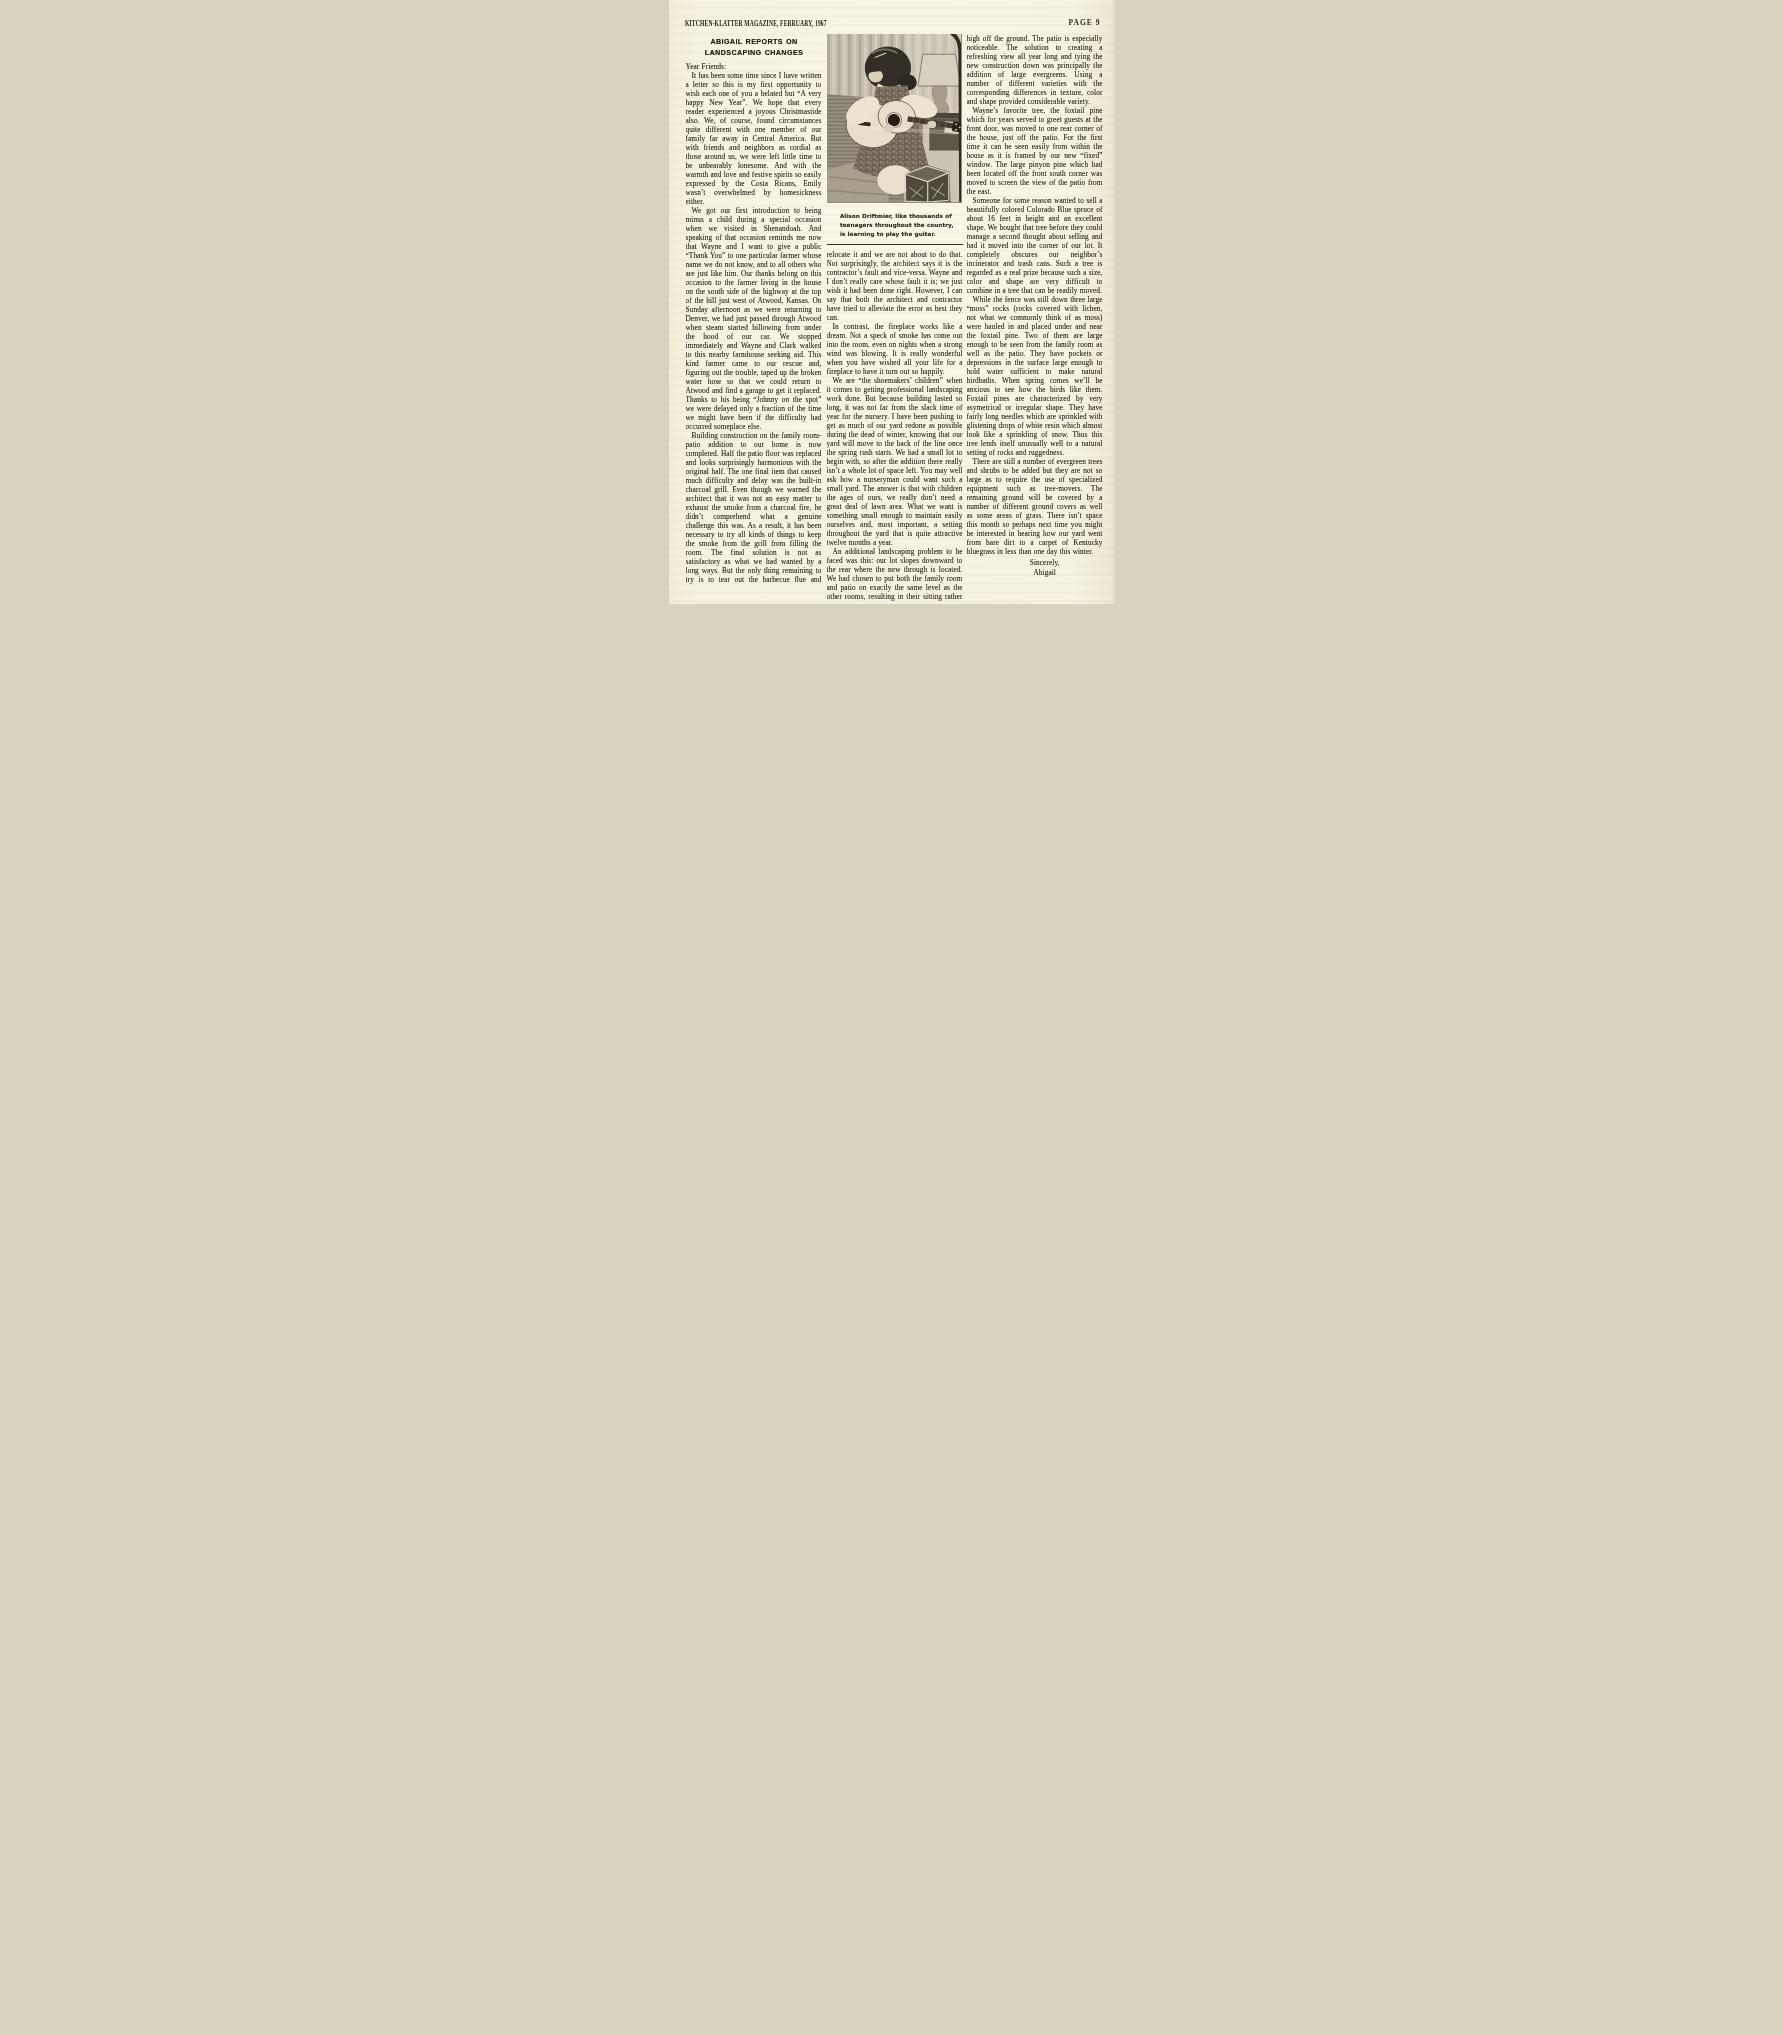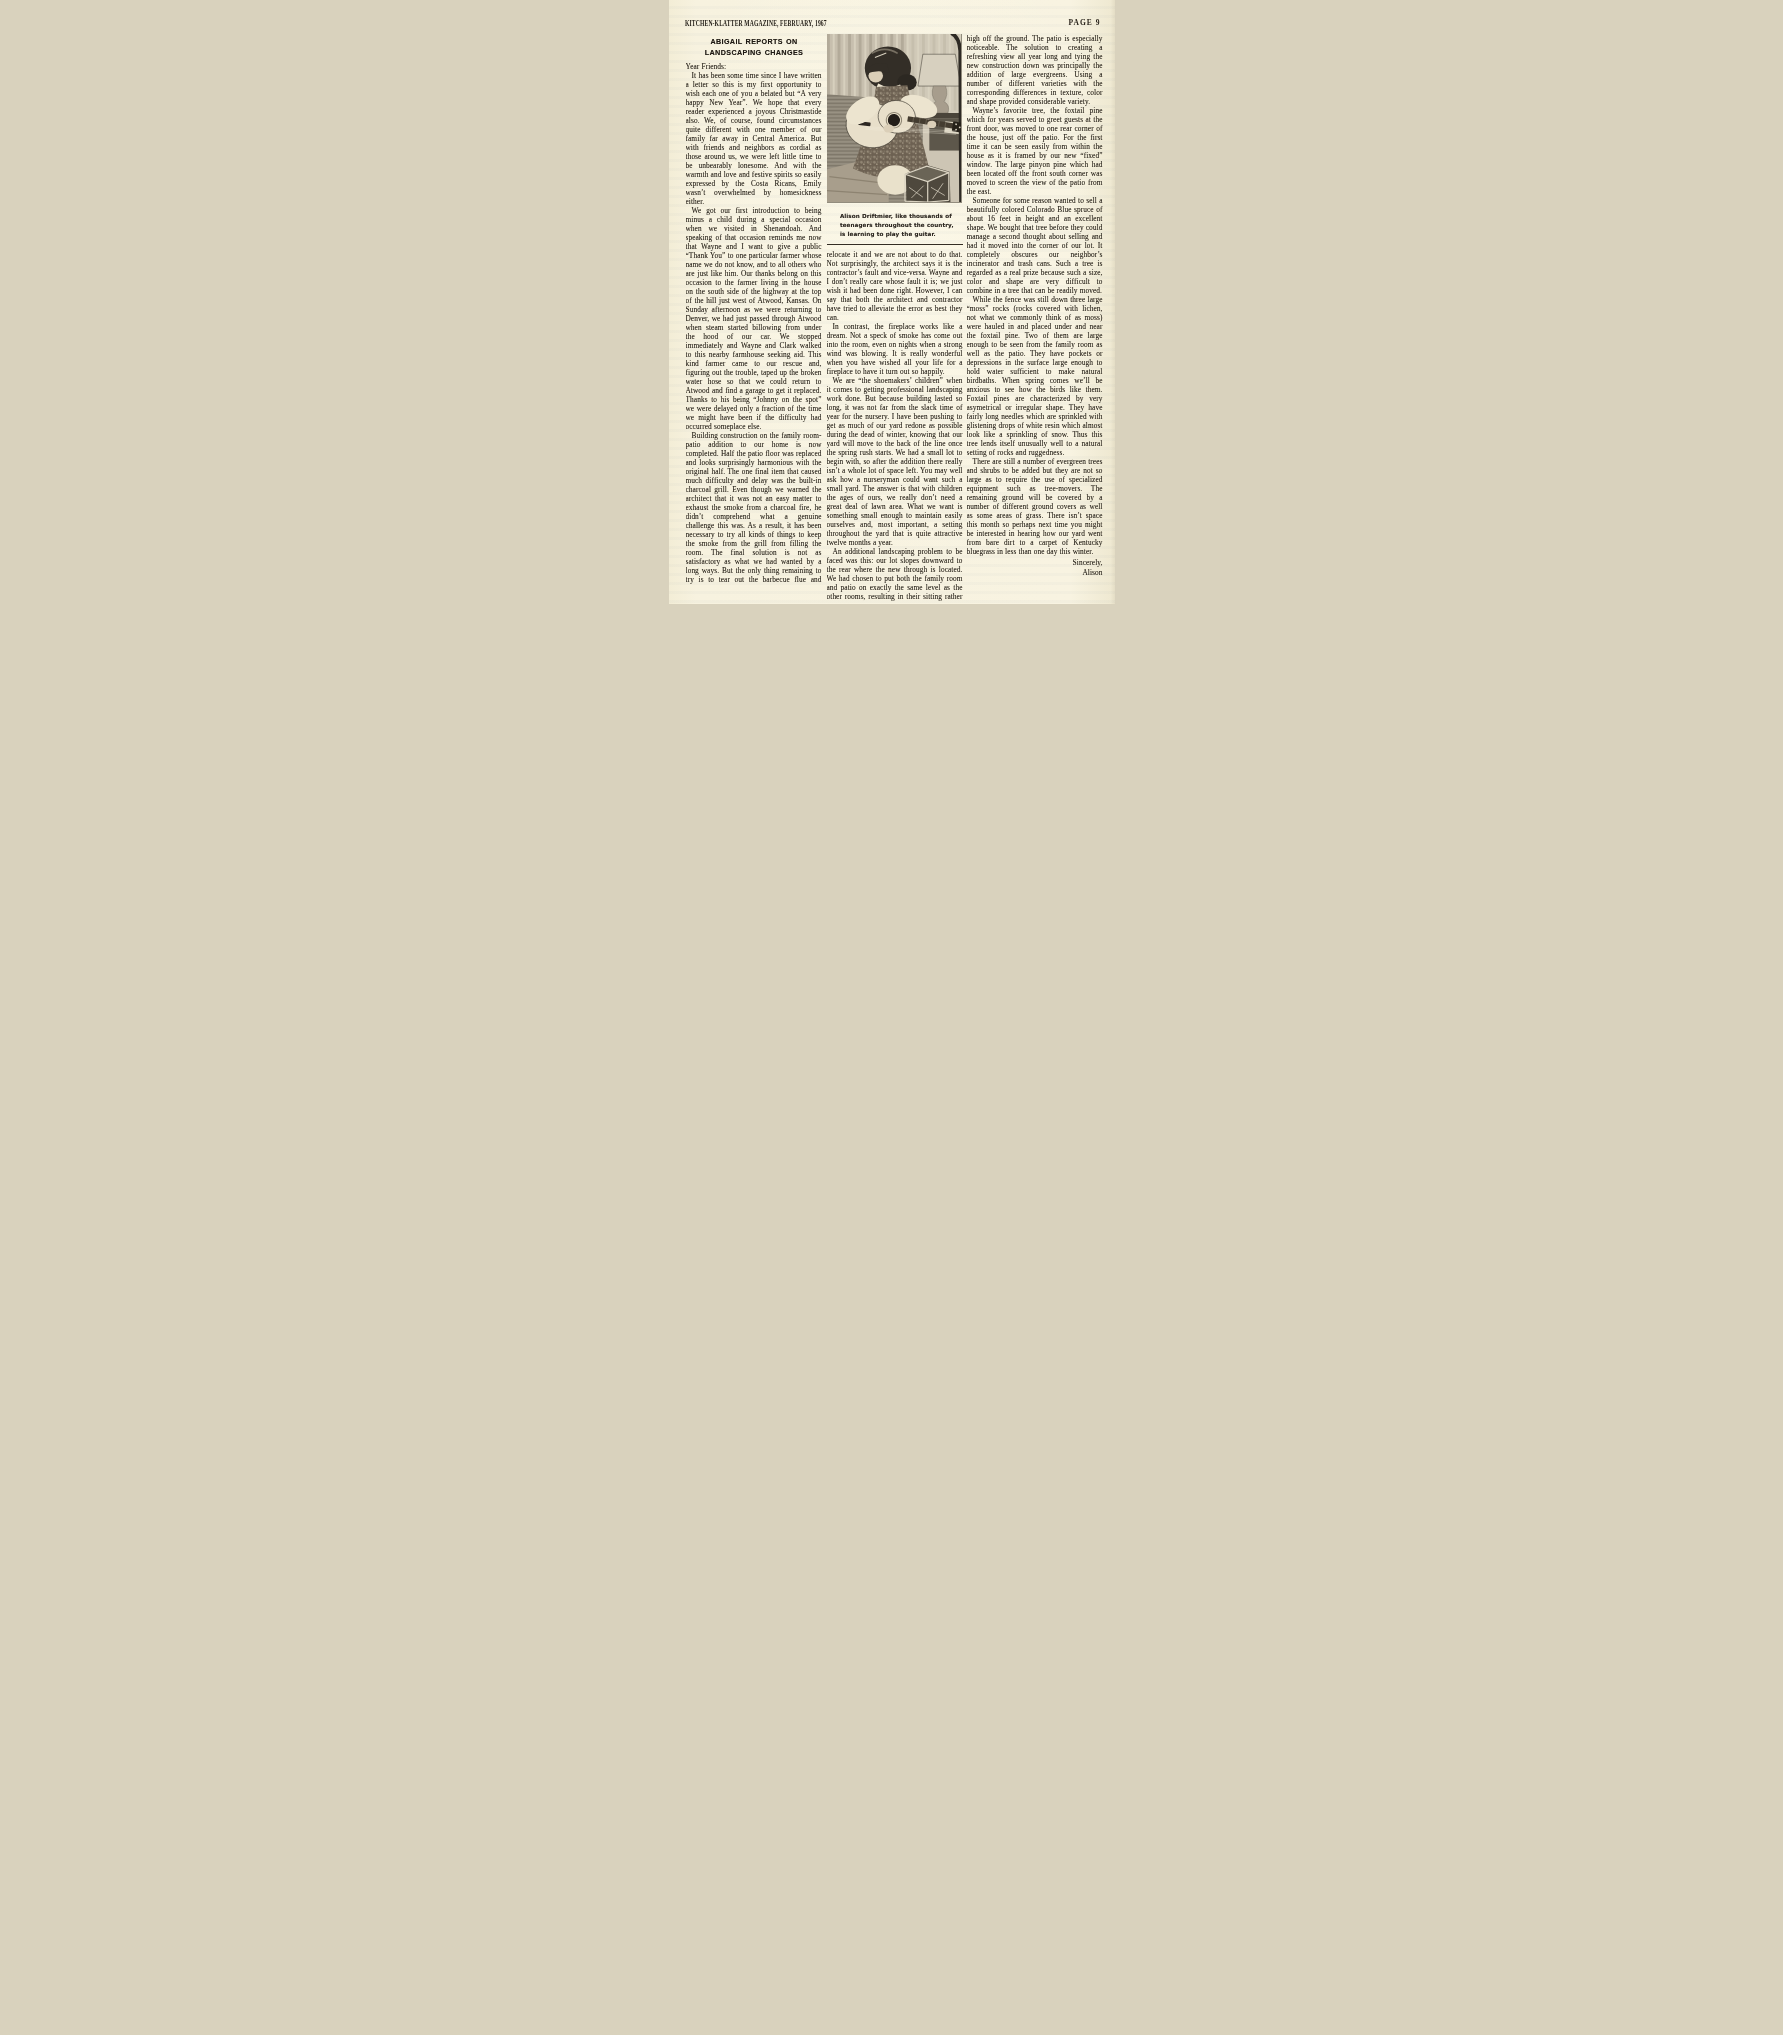--- a/index.html
+++ b/index.html
@@ -81,21 +81,21 @@
     text-align: left; text-indent: 0;
     padding: 9.8px 7.3px 0 13.4px;
     color: #2b2620;
   }
   .caption-rule {
     border: 0; border-top: 1px solid #332d24;
     margin: 5.7px 0 4.5px 0;
   }
   .closing {
     margin-top: 2px; padding-left: 15%;
-    text-align: right; text-indent: 0;
+    text-align: center; text-indent: 0;
     line-height: 9.6px;
   }
   .closing div { text-indent: 0; }
 </style>
 </head>
 <body>
 
 <div class="page">
 
   <div class="masthead-left">KITCHEN-KLATTER MAGAZINE, FEBRUARY, 1967</div>
@@ -199,18 +199,18 @@
   </div>
 
   <div class="col col3">
     <p class="cont">high off the ground. The patio is especially noticeable. The solution to creating a refreshing view all year long and tying the new construction down was principally the addition of large evergreens. Using a number of different varieties with the corresponding differences in texture, color and shape provided considerable variety.</p>
     <p>Wayne’s favorite tree, the foxtail pine which for years served to greet guests at the front door, was moved to one rear corner of the house, just off the patio. For the first time it can be seen easily from within the house as it is framed by our new “fixed” window. The large pinyon pine which had been located off the front south corner was moved to screen the view of the patio from the east.</p>
     <p>Someone for some reason wanted to sell a beautifully colored Colorado Blue spruce of about 16 feet in height and an excellent shape. We bought that tree before they could manage a second thought about selling and had it moved into the corner of our lot. It completely obscures our neighbor’s incinerator and trash cans. Such a tree is regarded as a real prize because such a size, color and shape are very difficult to combine in a tree that can be readily moved.</p>
     <p>While the fence was still down three large “moss” rocks (rocks covered with lichen, not what we commonly think of as moss) were hauled in and placed under and near the foxtail pine. Two of them are large enough to be seen from the family room as well as the patio. They have pockets or depressions in the surface large enough to hold water sufficient to make natural birdbaths. When spring comes we’ll be anxious to see how the birds like them. Foxtail pines are characterized by very asymetrical or irregular shape. They have fairly long needles which are sprinkled with glistening drops of white resin which almost look like a sprinkling of snow. Thus this tree lends itself unusually well to a natural setting of rocks and ruggedness.</p>
     <p>There are still a number of evergreen trees and shrubs to be added but they are not so large as to require the use of specialized equipment such as tree-movers. The remaining ground will be covered by a number of different ground covers as well as some areas of grass. There isn’t space this month so perhaps next time you might be interested in hearing how our yard went from bare dirt to a carpet of Kentucky bluegrass in less than one day this winter.</p>
     <div class="closing">
       <div>Sincerely,</div>
-      <div>Alison</div>
+      <div>Abigail</div>
     </div>
   </div>
 
 </div>
 
 
 </body></html>

